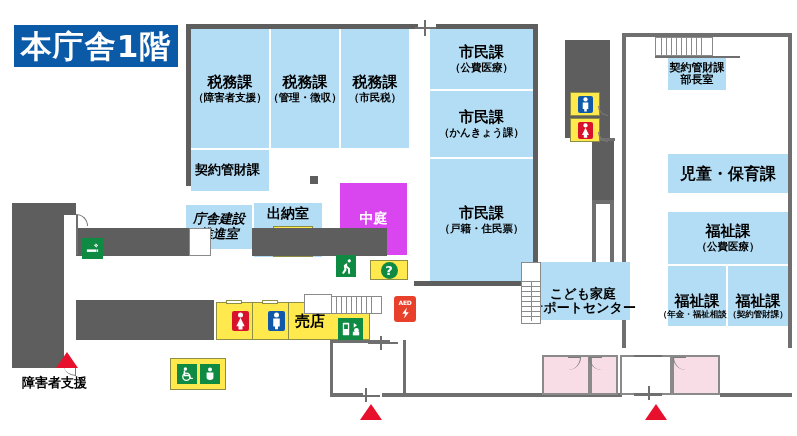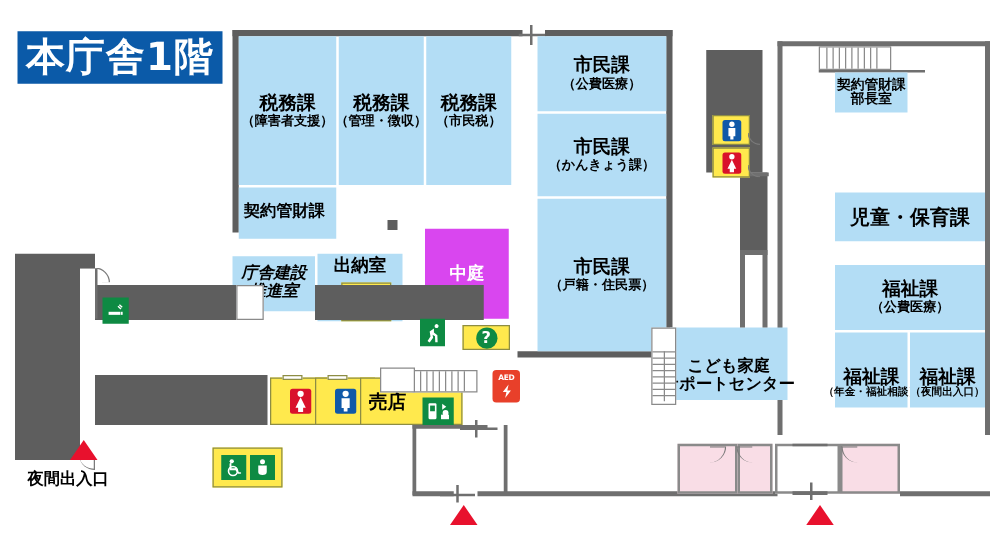--- a/index.html
+++ b/index.html
@@ -203,21 +203,21 @@
     <div class="n2">（公費医療）</div>
   </div>
 
   <div class="abs room" style="left:668px;top:266px;width:58px;height:60px;justify-content:flex-end;padding-bottom:6px;">
     <div class="n1">福祉課</div>
     <div class="n2" style="font-size:8.5px;">（年金・福祉相談）</div>
   </div>
 
   <div class="abs room" style="left:728px;top:266px;width:60px;height:60px;justify-content:flex-end;padding-bottom:6px;">
     <div class="n1">福祉課</div>
-    <div class="n2" style="font-size:8.5px;">（夜間出入口）</div>
+    <div class="n2" style="font-size:8.5px;">（契約管財課）</div>
   </div>
 
   <div class="abs room" style="left:536px;top:262px;width:94px;height:58px;justify-content:flex-end;padding-bottom:4px;">
     <div class="n1" style="font-size:13px;">こども家庭</div>
     <div class="n1" style="font-size:13px;">サポートセンター</div>
   </div>
 
   <div class="stairs" style="left:521px;top:262px;width:20px;height:62px;">
     <div class="step-v" style="top:18px;"></div>
       <div class="step-v" style="top:23px;"></div>
@@ -358,19 +358,19 @@
   <div class="abs wall-thin" style="left:634px;top:393px;width:28px;height:3px;"></div>
   <div class="abs wall-thin" style="left:648px;top:386px;width:2px;height:14px;"></div>
   <div class="abs wall-thin" style="left:634px;top:355px;width:28px;height:2px;"></div>
 
   <div class="abs pink" style="left:672px;top:355px;width:48px;height:40px;"></div>
   <div class="abs arc" style="left:673px;top:357px;width:13px;height:13px;border-bottom:none;border-right:none;border-radius:0 0 0 100%;"></div>
 
   <div class="abs wall-thin" style="left:720px;top:393px;width:72px;height:4px;"></div>
 
   <div class="abs tri" style="left:56px;top:352px;"></div>
-  <div class="abs tri-label" style="left:22px;top:374px;">夜間出入口</div>
+  <div class="abs tri-label" style="left:22px;top:374px;">障害者支援</div>
 
   <div class="abs tri" style="left:360px;top:404px;"></div>
 
   <div class="abs tri" style="left:645px;top:404px;"></div>
 
 </div>
 
 </body></html>

